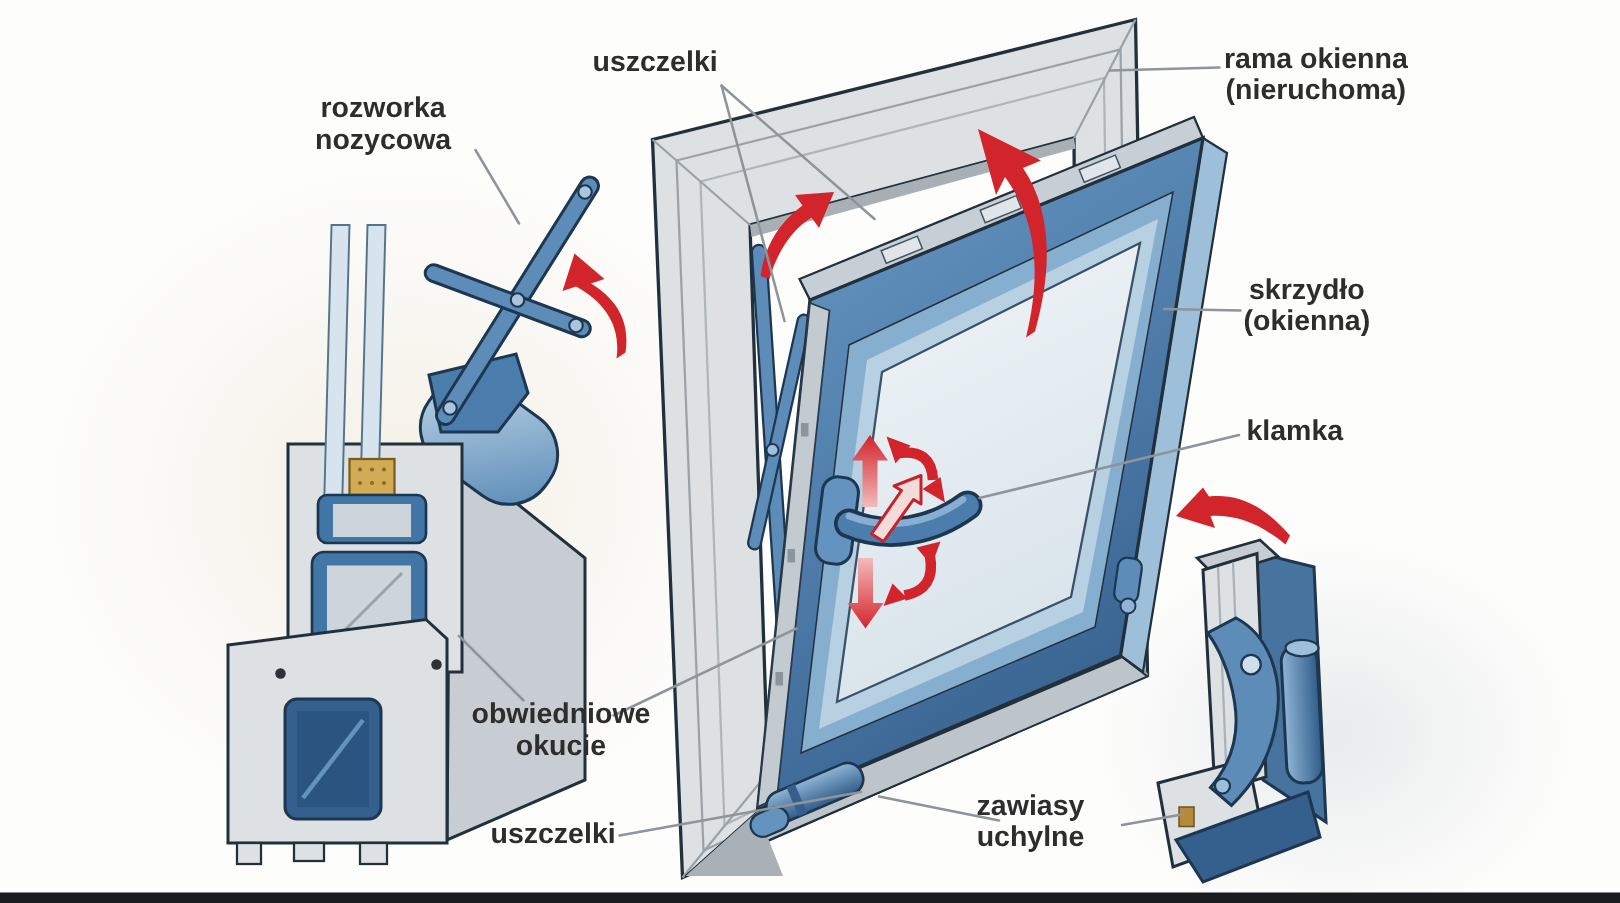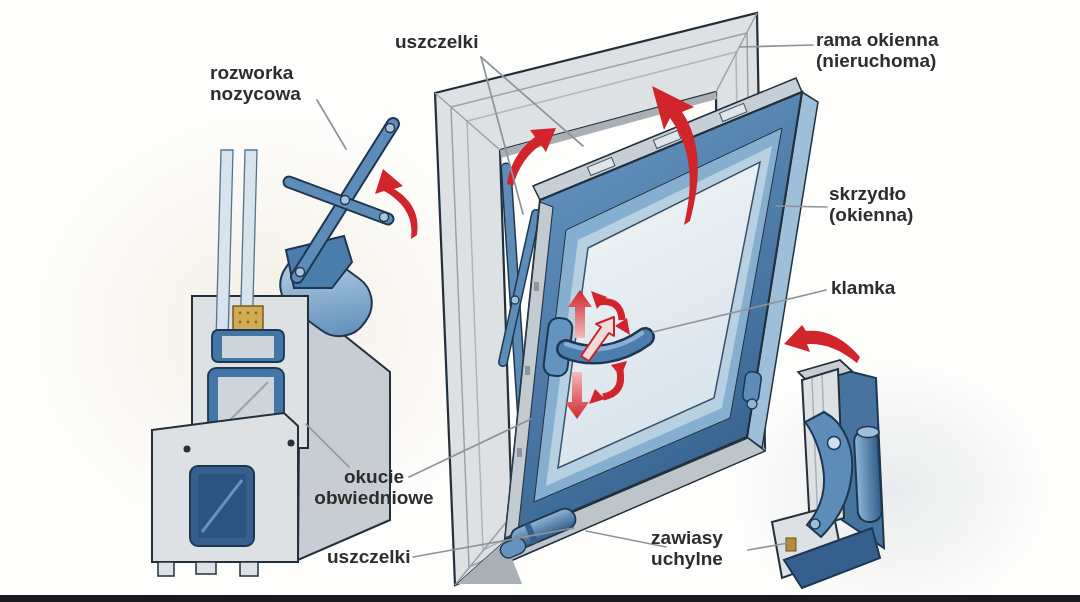--- a/index.html
+++ b/index.html
@@ -7,21 +7,21 @@
          background:#fdfdfc;font-family:"Liberation Sans",sans-serif;}
   .glow{position:absolute;pointer-events:none;}
   #glow-left{left:30px;top:110px;width:480px;height:440px;
     background:radial-gradient(ellipse at center,rgba(238,230,214,.6),rgba(238,230,214,0) 70%);}
   #glow-right{left:730px;top:360px;width:320px;height:260px;
     background:radial-gradient(ellipse at center,rgba(208,212,216,.45),rgba(208,212,216,0) 70%);}
   #footer-bar{position:absolute;left:0;bottom:0;width:1080px;height:7px;background:var(--footer-bar,#191b1f);}
   svg{position:absolute;left:0;top:0;}
   .lbl{position:absolute;font-weight:700;font-size:19px;line-height:21px;
        color:var(--text,#2d2d2d);white-space:nowrap;}
-  .lbl span{display:block;}
+  .lbl span{display:block;text-align:center;}
   #lbl-rozworka{left:210px;top:62px;}
   #lbl-uszczelki-top{left:395px;top:31px;}
   #lbl-rama{left:816px;top:29px;}
   #lbl-skrzydlo{left:829px;top:183px;}
   #lbl-klamka{left:831px;top:277px;}
   #lbl-okucie{left:304px;top:466px;width:140px;text-align:center;}
   #lbl-uszczelki-bottom{left:327px;top:546px;}
   #lbl-zawiasy{left:627px;top:527px;width:120px;text-align:center;}
   .leader{stroke:var(--leader-gray,#8e9499);stroke-width:1.7;stroke-linecap:round;fill:none;}
   .outline{stroke:var(--outline-dark,#22303c);}
@@ -225,22 +225,22 @@
     <span>(nieruchoma)</span>
   </div>
   <div class="lbl" id="lbl-skrzydlo">
     <span>skrzydło</span>
     <span>(okienna)</span>
   </div>
   <div class="lbl" id="lbl-klamka">
     <span>klamka</span>
   </div>
   <div class="lbl" id="lbl-okucie">
+    <span>obwiedniowe</span>
     <span>okucie</span>
-    <span>obwiedniowe</span>
   </div>
   <div class="lbl" id="lbl-uszczelki-bottom">
     <span>uszczelki</span>
   </div>
   <div class="lbl" id="lbl-zawiasy">
     <span>zawiasy</span>
     <span>uchylne</span>
   </div>
 
   <div id="footer-bar"></div>

